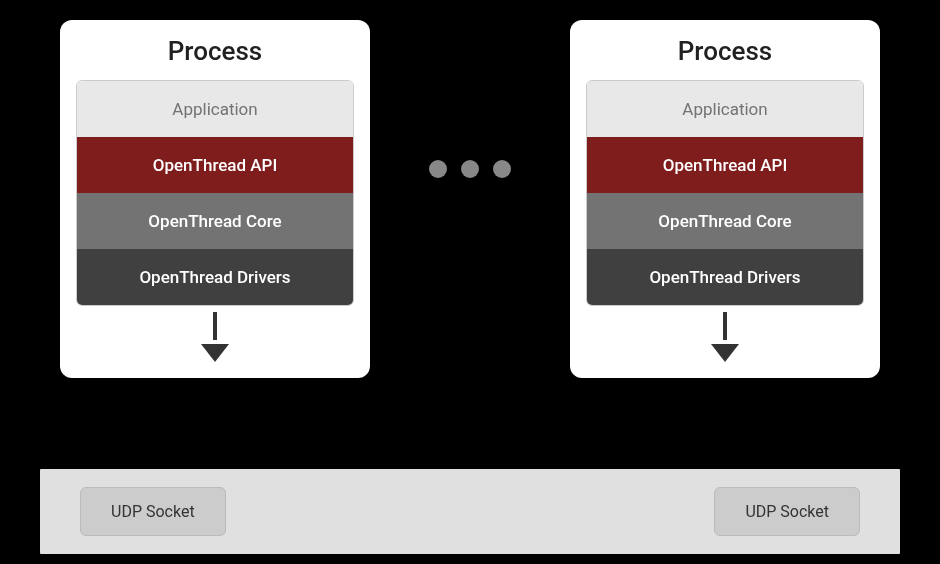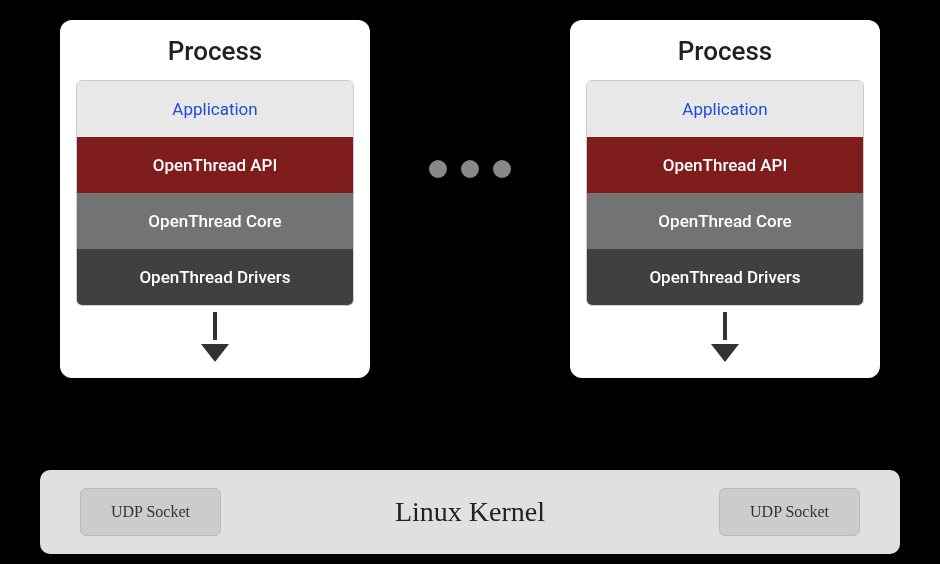--- a/index.html
+++ b/index.html
@@ -63,21 +63,21 @@
       width: 100%;
       padding: 18px 10px;
       text-align: center;
       font-size: 17px;
       font-weight: 500;
       color: #fff;
     }
 
     .layer-application {
       background: #e8e8e8;
-      color: #1d4ed8;
+      color: #737373;
       font-weight: 400;
     }
 
     .layer-api {
       background: #7f1d1d;
     }
 
     .layer-core {
       background: #737373;
     }
@@ -122,29 +122,28 @@
     .dot {
       width: 18px;
       height: 18px;
       border-radius: 50%;
       background: #888;
     }
 
     .bottom-section {
       width: 860px;
       background: #e0e0e0;
-      border-radius: 10px;
+      border-radius: 1px;
       display: flex;
       flex-direction: row;
       align-items: center;
       justify-content: space-between;
       padding: 18px 40px;
       margin-top: 18px;
       position: relative;
-      font-family: Liberation Serif, serif;
     }
 
     .udp-socket-box {
       background: #ccc;
       border-radius: 6px;
       padding: 14px 30px;
       font-size: 16px;
       color: #333;
       border: 1px solid #bbb;
     }
@@ -194,16 +193,15 @@
       <div class="arrow-wrapper">
         <div class="arrow-shaft"></div>
         <div class="arrow-down"></div>
       </div>
     </div>
 
   </div>
 
   <div class="bottom-section">
     <div class="udp-socket-box">UDP Socket</div>
-    <div class="linux-kernel-label">Linux Kernel</div>
     <div class="udp-socket-box">UDP Socket</div>
   </div>
 </div>
 
 </body></html>

